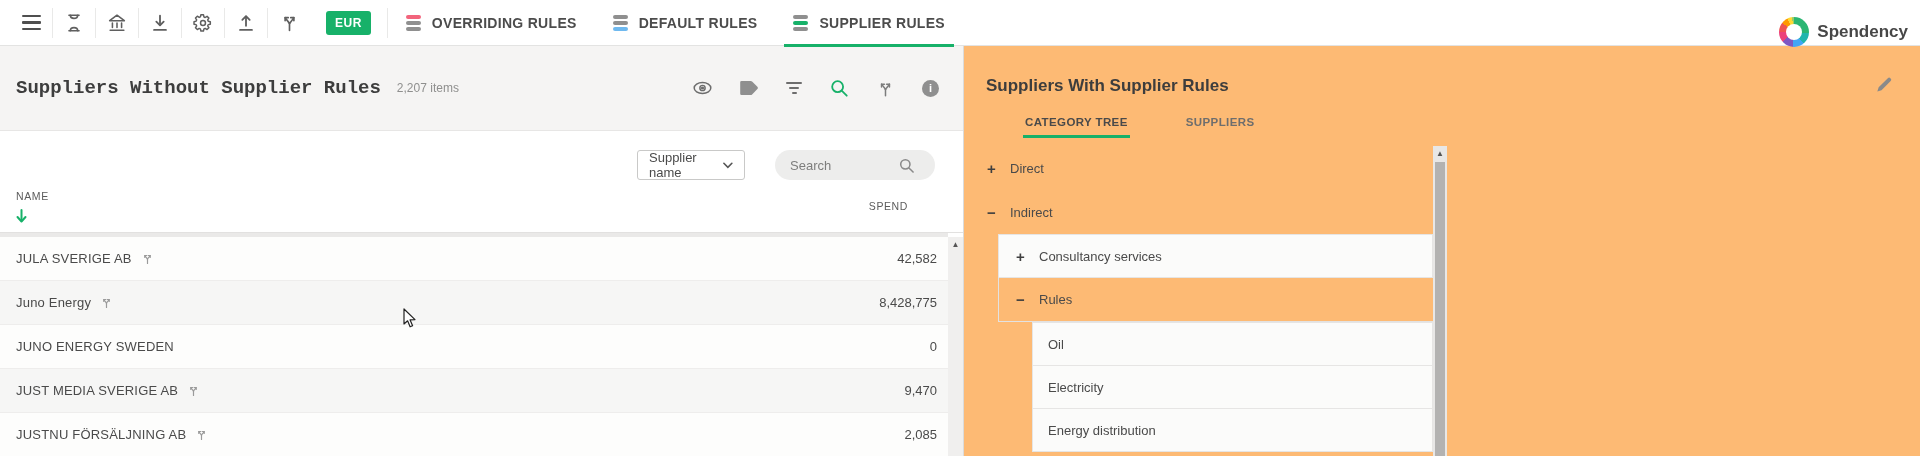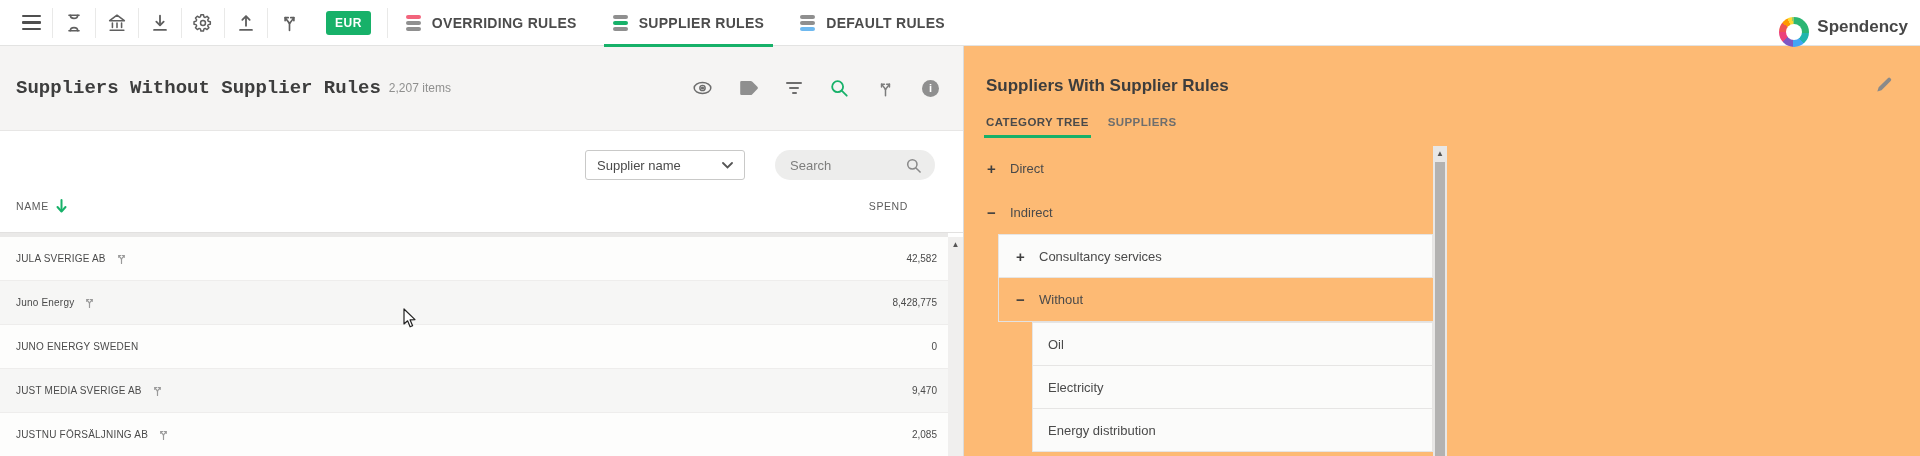--- a/index.html
+++ b/index.html
@@ -26,87 +26,87 @@
   }
   .toolbar-tab{
     position:relative; height:46px; display:flex; align-items:center; gap:11px;
     padding:0 18px; cursor:pointer;
   }
   .toolbar-tab .tab-label{ font-size:14px; font-weight:700; color:#4c4c4c; letter-spacing:.3px; white-space:nowrap;text-align:right; }
   .toolbar-tab .underline{ display:none; position:absolute; left:9px; right:9px; bottom:-1px; height:3px; background:var(--accent); }
   .toolbar-tab.active .underline{ display:block; }
   .db-icon{ display:flex; flex-direction:column; gap:2px; }
   .db-icon i{ display:block; width:15px; height:4px; border-radius:2px; background:#8f8f8f; }
-  .brand{ margin-left:auto; margin-right:12px; display:flex; align-items:flex-start; gap:8px;margin-top:19px; }
+  .brand{ margin-left:auto; margin-right:12px; display:flex; align-items:center; gap:8px;margin-top:19px; }
   .ring{ width:30px; height:30px; border-radius:50%; position:relative;
     background:conic-gradient(#2bb673 0 95deg,#1fb5ad 95deg 140deg,#42a5f5 140deg 185deg,#7e57c2 185deg 230deg,#ec407a 230deg 272deg,#ef5350 272deg 308deg,#ff9800 308deg 334deg,#fdd835 334deg 352deg,#9ccc65 352deg 360deg);
   }
   .ring i{ position:absolute; inset:7px; background:#fff; border-radius:50%; }
   .brand-name{ font-size:17px; font-weight:700; color:#474747; }
 
   
   .left-panel{ position:absolute; top:46px; left:0; width:963px; bottom:0; background:#fff; }
   .lp-header{
     height:85px; background:#f5f4f3; border-bottom:1px solid #e7e6e5;
     display:flex; align-items:center; padding:0 24px 0 16px;
   }
   .lp-title{ font-size:19px; font-weight:700; color:#3d3d3d;font-family:Liberation Mono, monospace; }
-  .lp-count{ margin-left:8px; font-size:12px; color:#8f8f8e; }
+  .lp-count{ margin-left:16px; font-size:12px; color:#8f8f8e; }
   .hicons{ margin-left:auto; display:flex; align-items:center; gap:27px; }
   .hicons > *{ cursor:pointer; display:flex; align-items:center; }
   .filter-ic{ display:flex; flex-direction:column; gap:3px; align-items:center; }
   .filter-ic i{ display:block; height:2px; background:#6d6d6d; border-radius:1px; }
   .filter-ic i:nth-child(1){ width:16px; } .filter-ic i:nth-child(2){ width:10px; } .filter-ic i:nth-child(3){ width:5px; }
   .info-ic{ width:17px; height:17px; border-radius:50%; background:#8f8f8f; color:#fff;
     font-size:11px; font-weight:700; display:flex; align-items:center; justify-content:center; }
   .controls{ display:flex; justify-content:flex-end; align-items:center; gap:30px; padding:19px 28px 0 0; }
   .select-box{
-    width:160px; height:30px; border:1px solid #c9c9c8; border-radius:3px; background:#fff;
+    width:108px; height:30px; border:1px solid #c9c9c8; border-radius:3px; background:#fff;
     display:flex; align-items:center; justify-content:space-between; padding:0 11px; cursor:pointer;
   }
   .select-box .select-value{ font-size:13px; color:#4a4a4a; }
   .search-pill{
     width:160px; height:30px; background:#ededec; border-radius:16px;
-    display:flex; align-items:center; justify-content:space-between; padding:0 13px;
+    display:flex; align-items:center; padding:0 13px;
   }
   .search-pill input{
     border:none; background:transparent; outline:none; width:110px;
     font-size:13px; color:#4a4a4a; font-family:"Liberation Sans", sans-serif;
   }
   .search-pill input::placeholder{ color:#7e7e7d; opacity:1; }
   .table-header{
     display:flex; align-items:center; height:53px; padding:0 55px 0 16px;
     border-bottom:1px solid #e2e1e0; font-size:10.5px; color:#5c5c5c; letter-spacing:.6px;
   }
-  .th-name{ display:flex; align-items:center; gap:7px; cursor:pointer; }
+  .th-name{ display:flex; align-items:flex-start; gap:7px; cursor:pointer;flex-direction:column; }
   .th-spend{ margin-left:auto; cursor:pointer; }
   .rows-band{ height:4px; background:#eae9e8; margin-right:15px; }
   .rows{ margin-right:15px; }
   .row{
     display:flex; align-items:center; height:44px; padding:0 11px 0 16px;
-    border-bottom:1px solid #eeedec; font-size:10px; color:#4a4a4a; background:#fdfdfc; cursor:pointer;
+    border-bottom:1px solid #eeedec; font-size:13px; color:#4a4a4a; background:#fdfdfc; cursor:pointer;
   }
   .row:nth-child(even){ background:#f6f6f5; }
   .row .rname{ letter-spacing:.2px; }
   .row .row-merge{ margin-left:9px; display:flex; align-items:center; }
   .row .spend{ margin-left:auto; }
   .lp-gutter{
     position:absolute; top:191px; right:0; bottom:0; width:15px; background:#f0efee;
     display:flex; justify-content:center; align-items:flex-start; padding-top:3px;
   }
   .scroll-arrow{ font-size:8px; color:#555; line-height:10px; cursor:pointer; }
 
   .vdivider{ position:absolute; top:46px; bottom:0; left:963px; width:1px; background:#dbdbda; z-index:5; }
 
   
   .right-panel{ position:absolute; top:46px; left:964px; right:0; bottom:0; background:#fdba74; }
   .rp-title{ position:absolute; top:30px; left:22px; font-size:17px; font-weight:700; color:#3d3d3d; }
   .pencil-btn{ position:absolute; top:28px; right:26px; cursor:pointer; }
   .rp-tabs{ position:absolute; top:70px; left:22px; display:flex; gap:19px; }
-  .rp-tab{ position:relative; font-size:11.5px; font-weight:700; letter-spacing:.4px; color:#6e6e6d; padding-bottom:10px; cursor:pointer; }
+  .rp-tab{ position:relative; font-size:11.5px; font-weight:700; letter-spacing:.4px; color:#6e6e6d; padding-bottom:10px; cursor:pointer;margin-left:39px; }
   .rp-tab.active{ color:#4a4a4a; }
   .rp-tab .underline{ display:none; position:absolute; left:-2px; right:-2px; bottom:0; height:3px; background:var(--accent); }
   .rp-tab.active .underline{ display:block; }
   .tree{ position:absolute; top:100px; left:0; width:483px; bottom:0; }
   .tree-row{
     height:44px; display:flex; align-items:center; gap:13px; font-size:13px; color:#4a4a4a; cursor:pointer;
   }
   .tree-row .expander{ width:11px; text-align:center; font-size:15px; font-weight:700; color:#3f3f3f; cursor:pointer; }
   .tree-row .expander:empty{ display:none; }
   .tree-row.lvl0{ padding-left:22px; }
@@ -189,37 +189,37 @@
   <div style="display:flex;height:46px;" id="toolbar-tabs">
       <div class="toolbar-tab">
     <span class="db-icon">
           <i class="db-top" style="background: rgb(242, 100, 124);"></i>
           <i class="db-middle"></i>
           <i class="db-bottom"></i>
         </span>
     <span class="tab-label">OVERRIDING RULES</span>
 
   </div>
+      <div class="toolbar-tab">
+    <span class="db-icon">
+          <i class="db-top"></i>
+          <i class="db-middle"></i>
+          <i class="db-bottom" style="background: rgb(111, 185, 239);"></i>
+        </span>
+    <span class="tab-label">DEFAULT RULES</span>
+
+  </div>
       <div class="toolbar-tab active">
     <span class="db-icon">
           <i class="db-top"></i>
           <i class="db-middle" style="background: rgb(23, 177, 105);"></i>
           <i class="db-bottom"></i>
         </span>
     <span class="tab-label">SUPPLIER RULES</span>
     <span class="underline"></span>
-  </div>
-      <div class="toolbar-tab">
-    <span class="db-icon">
-          <i class="db-top"></i>
-          <i class="db-middle"></i>
-          <i class="db-bottom" style="background: rgb(111, 185, 239);"></i>
-        </span>
-    <span class="tab-label">DEFAULT RULES</span>
-
   </div>
     </div>
 
   <div class="brand">
     <span class="ring">
         <i></i>
       </span>
     <span class="brand-name">Spendency</span>
   </div>
 </div>
@@ -389,21 +389,21 @@
         <div class="tree-row lvl0">
     <span class="expander">−</span>
     <span class="tree-label">Indirect</span>
   </div>
         <div class="tree-row lvl1 card">
     <span class="expander">+</span>
     <span class="tree-label">Consultancy services</span>
   </div>
         <div class="tree-row lvl1 plain-sub">
     <span class="expander">−</span>
-    <span class="tree-label">Without</span>
+    <span class="tree-label">Rules</span>
   </div>
         <div class="tree-row lvl2 card">
 
     <span class="tree-label">Oil</span>
   </div>
         <div class="tree-row lvl2 card">
 
     <span class="tree-label">Electricity</span>
   </div>
         <div class="tree-row lvl2 card">

